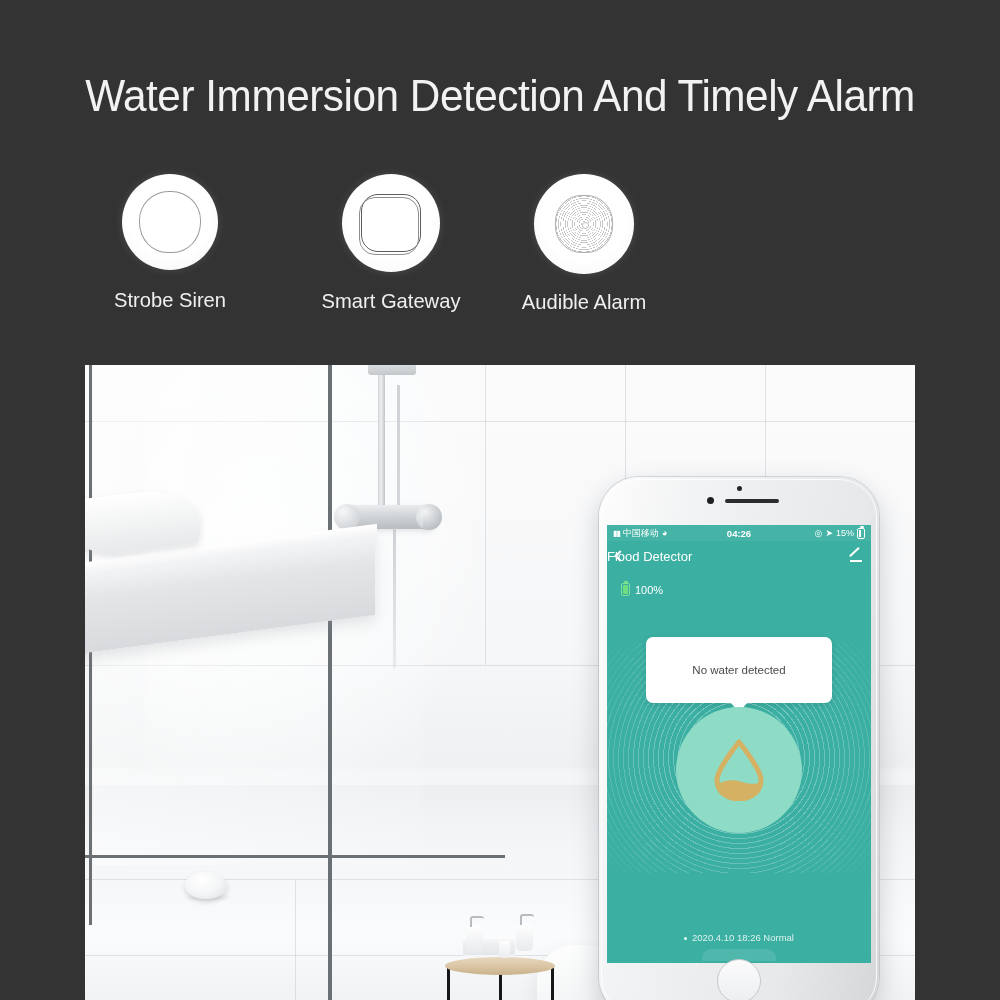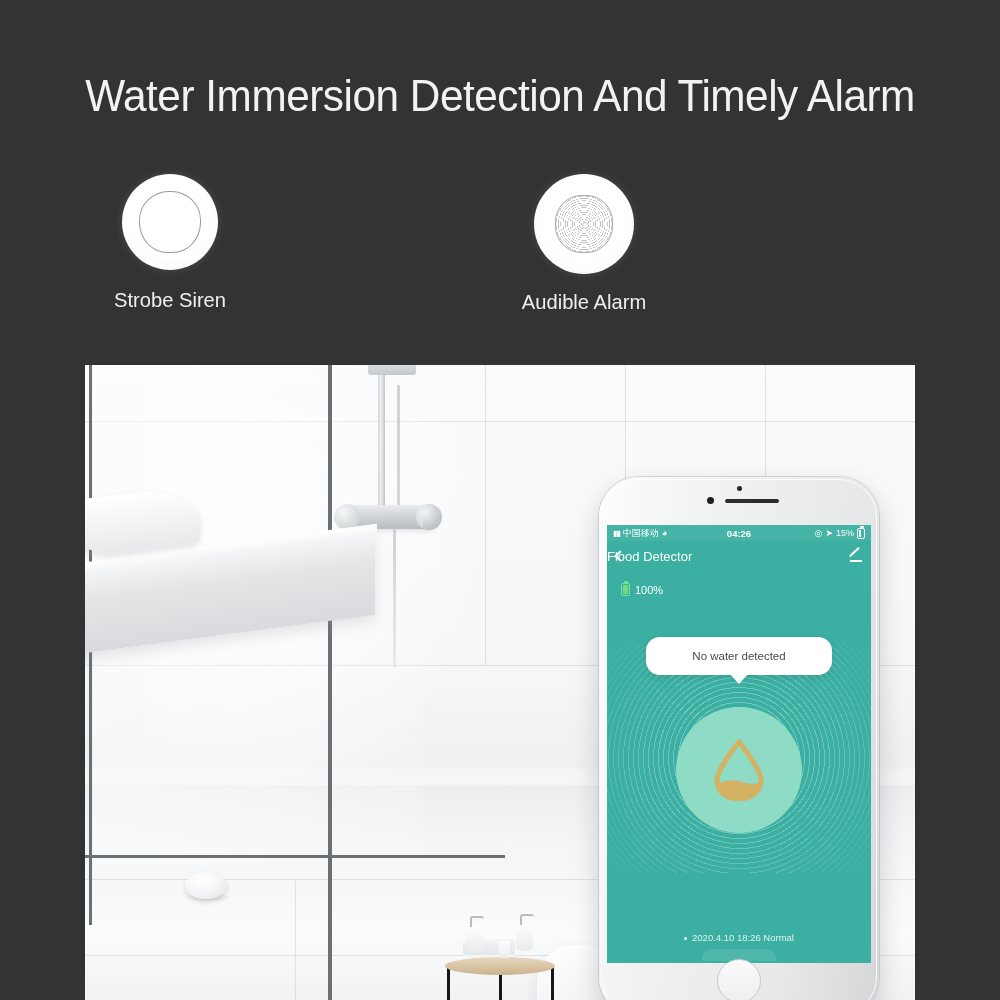--- a/index.html
+++ b/index.html
@@ -328,22 +328,22 @@
     background:repeating-radial-gradient(circle at 50% 50%,
       rgba(255,255,255,0.30) 0 1px,
       rgba(255,255,255,0) 1px 5px);
     -webkit-mask-image:radial-gradient(circle at 50% 50%, #000 30%, rgba(0,0,0,0.75) 60%, rgba(0,0,0,0) 100%);
             mask-image:radial-gradient(circle at 50% 50%, #000 30%, rgba(0,0,0,0.75) 60%, rgba(0,0,0,0) 100%);
   }
 
   
   .bubble{
     position:absolute; left:50%; top:112px; transform:translateX(-50%);
-    width:186px; padding:13px 0;
-    background:#ffffff; border-radius:14px;
+    width:186px; padding:27px 0;
+    background:#ffffff; border-radius:7px;
     text-align:center;
     color:#4a4a4a; font-size:11.5px;
     box-shadow:0 2px 6px rgba(0,0,0,0.10);
   }
   .bubble:after{
     content:""; position:absolute; left:50%; bottom:-9px; margin-left:-9px;
     width:0; height:0;
     border-left:9px solid transparent; border-right:9px solid transparent;
     border-top:10px solid #ffffff;
   }
@@ -382,20 +382,26 @@
 
 <div class="features">
 
   <div class="feature f0">
     <div class="fcircle">
       <span class="ic-strobe"></span>
     </div>
     <div class="flabel">Strobe Siren</div>
   </div>
 
+  <div class="feature f1">
+    <div class="fcircle">
+      <span class="ic-gateway"></span>
+    </div>
+    <div class="flabel">Smart Gateway</div>
+  </div>
 
   <div class="feature f2">
     <div class="fcircle">
       <span class="ic-alarm"></span>
     </div>
     <div class="flabel">Audible Alarm</div>
   </div>
 
 </div>
 

